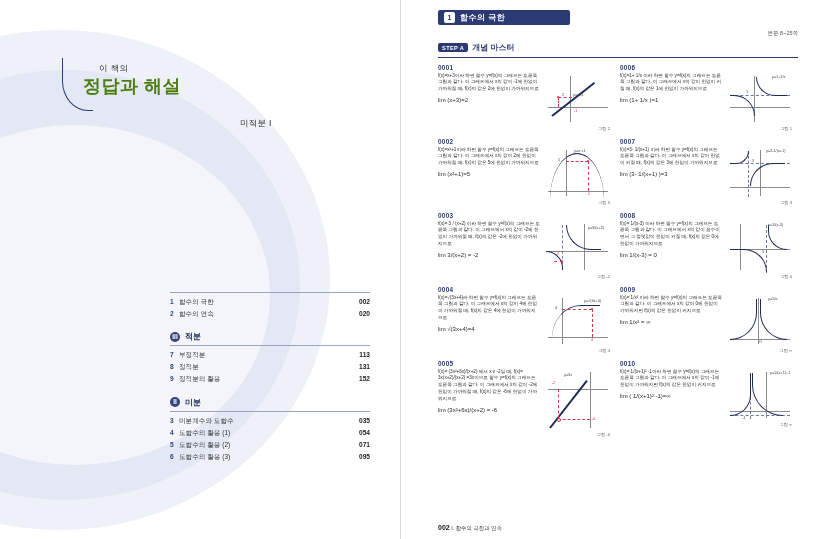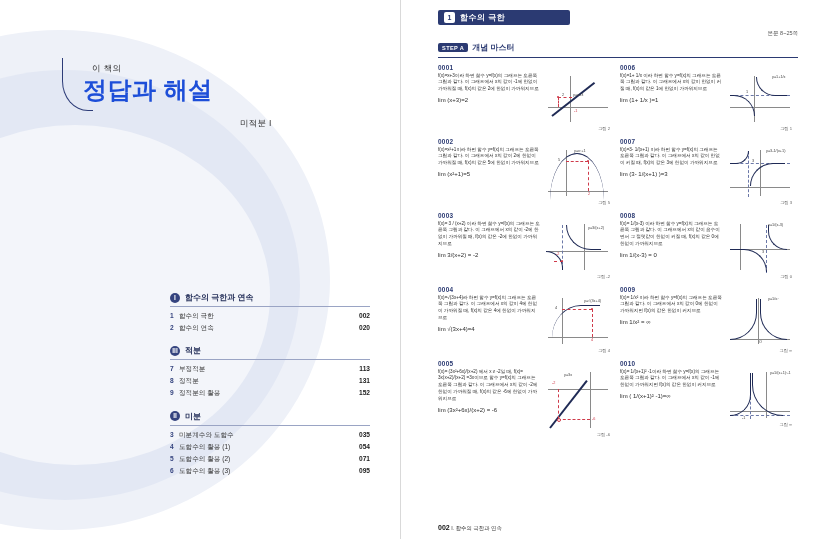--- a/index.html
+++ b/index.html
@@ -9,22 +9,22 @@
   
   .cover{position:absolute;left:0;top:0;width:400px;height:539px;background:#ffffff;overflow:hidden;}
   .cover-arcs{position:absolute;left:-210px;top:30px;width:560px;height:520px;}
   .arc{position:absolute;border-radius:50%;}
   .arc1{left:0;top:0;width:540px;height:500px;background:#eef1f8;}
   .arc2{left:40px;top:40px;width:470px;height:430px;background:#e3e8f4;}
   .arc3{left:90px;top:95px;width:390px;height:340px;background:#f3f5fa;}
   .swoosh{position:absolute;left:62px;top:58px;width:30px;height:52px;
     border-left:1.4px solid #2d3c78;border-bottom:1.4px solid #2d3c78;
     border-bottom-left-radius:26px 30px;}
-  .cover-pre{position:absolute;left:92px;top:63px;font-size:8.5px;color:#2c2c2c;letter-spacing:0.4px;}
-  .cover-main{position:absolute;left:83px;top:74px;font-size:24px;font-weight:bold;color:#1d4ed8;letter-spacing:0.5px;text-align:right;}
+  .cover-pre{position:absolute;left:99px;top:63px;font-size:8.5px;color:#2c2c2c;letter-spacing:0.4px;}
+  .cover-main{position:absolute;left:83px;top:74px;font-size:18px;font-weight:bold;color:#4d7c0f;letter-spacing:0.5px;text-align:right;}
   .cover-sub{position:absolute;left:240px;top:118px;font-size:8.5px;color:#2c2c2c;letter-spacing:0.3px;}
 
   
   .toc{position:absolute;left:170px;top:292px;width:200px;}
   .toc-group{margin-bottom:11px;}
   .toc-head{display:flex;align-items:center;gap:5px;padding-bottom:3px;}
   .toc-badge{width:10px;height:10px;border-radius:50%;background:#35447f;color:#fff;
     font-size:6.5px;line-height:10px;text-align:center;font-weight:bold;}
   .toc-head-label{font-size:8px;font-weight:bold;color:#1f2a55;}
   .toc-rule{border-bottom:1px solid #9aa4c4;margin-bottom:3px;}
@@ -91,24 +91,20 @@
     </div>
 
     <div class="swoosh"></div>
     <div class="cover-pre">이 책의</div>
     <div class="cover-main">정답과 해설</div>
     <div class="cover-sub">미적분 I</div>
 
     <div class="toc">
 
       <div class="toc-group">
-        <div class="toc-head">
-          <div class="toc-badge">I</div>
-          <div class="toc-head-label">함수의 극한과 연속</div>
-        </div>
         <div class="toc-rule"></div>
         <div class="toc-row">
           <span class="toc-num">1</span>
           <span class="toc-name">함수의 극한</span>
           <span class="toc-page">002</span>
         </div>
         <div class="toc-row">
           <span class="toc-num">2</span>
           <span class="toc-name">함수의 연속</span>
           <span class="toc-page">020</span>

